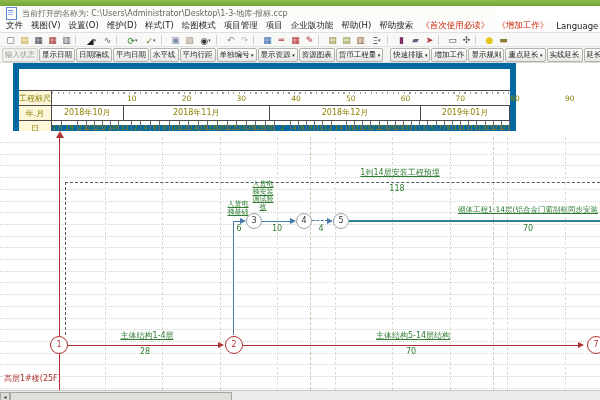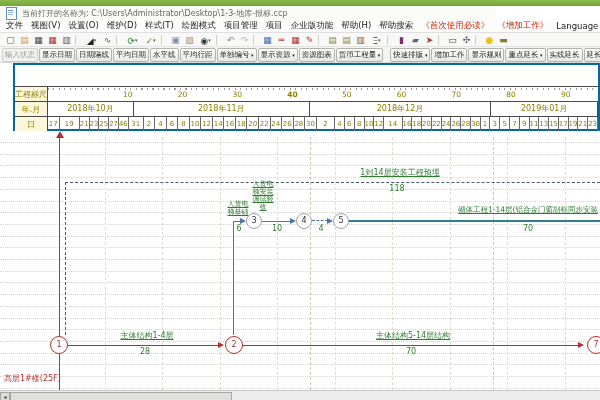--- a/index.html
+++ b/index.html
@@ -25,21 +25,21 @@
   .tb-icon.dropdown:after{content:"▾";font-size:5px;color:#555;vertical-align:2px;}
 
   
   .btnrow{position:absolute;left:0;top:47px;width:600px;height:16px;background:#f4f4f1;border-bottom:1px solid #d8d8d8;display:flex;align-items:center;padding-left:2px;box-sizing:border-box;}
   .btn{font-size:7.5px;color:#222;background:linear-gradient(#ffffff,#e7e7e3);border:1px solid #b3b3ab;border-radius:2px;padding:1px 2px;margin-right:1px;white-space:nowrap;cursor:default;}
   .btn.dropdown:after{content:" ▾";font-size:5px;}
   .btn.disabled{color:#9a9a9a;background:#f1f1ee;border-color:#cfcfc8;}
   .btn.sep{width:1px;padding:0;margin:0 3px;border:none;background:#c2c2ba;height:11px;border-radius:0;}
 
   
-  .hdr-table{position:absolute;left:13px;top:63px;width:587px;height:68px;border:2px solid #0369a1;box-sizing:border-box;background:#fff;}
+  .hdr-table{position:absolute;left:13px;top:63px;width:503px;height:68px;border:6px solid #0369a1;box-sizing:border-box;background:#fff;}
   .hdr-row{display:flex;box-sizing:border-box;border-top:1px solid #4a4a4a;}
   .hdr-row.blank{height:21px;border-top:none;}
   .hdr-row.ruler{height:15px;}
   .hdr-row.months{height:15px;}
   .hdr-row.days{height:15px;}
   .hdr-label{width:33px;flex:0 0 33px;background:#fdf6d8;color:#8a8000;font-size:8px;display:flex;align-items:center;justify-content:center;border-right:1px solid #4a4a4a;box-sizing:border-box;}
   .ruler-area{position:relative;flex:1;background:#fff;}
   .ruler-ticks{position:absolute;left:0;top:1px;right:0;height:2px;background:repeating-linear-gradient(to right,#999 0 1px,transparent 1px 5.5px);}
   .ruler-num{position:absolute;top:3px;font-size:7.5px;color:#8a8000;}
   .month-area,.day-area{display:flex;flex:1;}
@@ -175,21 +175,21 @@
   <div class="hdr-table">
     <div class="hdr-row blank"></div>
     <div class="hdr-row ruler">
       <div class="hdr-label">工程标尺</div>
       <div class="ruler-area">
         <div class="ruler-ticks"></div>
 
       <span class="ruler-num" style="left: 75px;">10</span>
           <span class="ruler-num" style="left: 129.75px;">20</span>
           <span class="ruler-num" style="left: 184.5px;">30</span>
-          <span class="ruler-num" style="left: 239.25px; font-weight: bold;">40</span>
+          <span class="ruler-num" style="left: 239.25px;">40</span>
           <span class="ruler-num" style="left: 294px;">50</span>
           <span class="ruler-num" style="left: 348.75px;">60</span>
           <span class="ruler-num" style="left: 403.5px;">70</span>
           <span class="ruler-num" style="left: 458.25px;">80</span>
           <span class="ruler-num" style="left: 513px;">90</span>
         </div>
     </div>
     <div class="hdr-row months">
       <div class="hdr-label">年.月</div>
       <div class="month-area">

